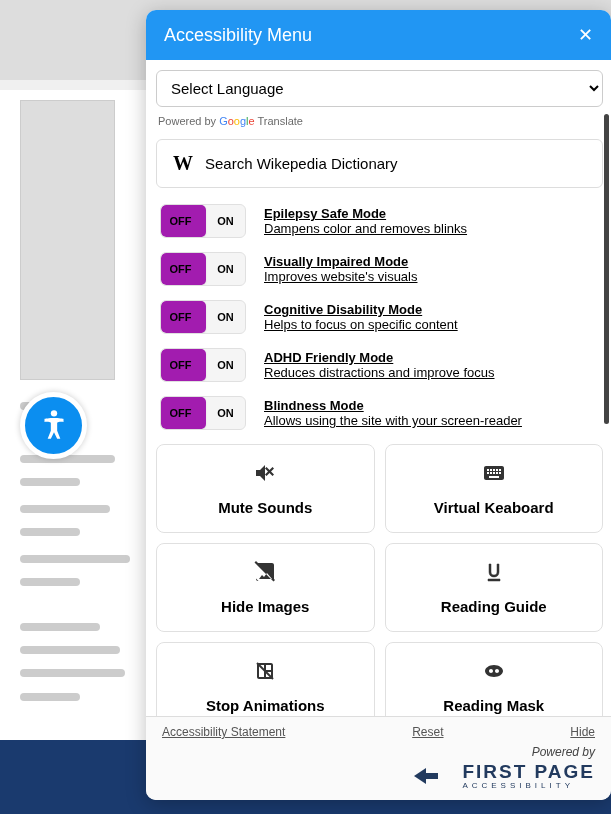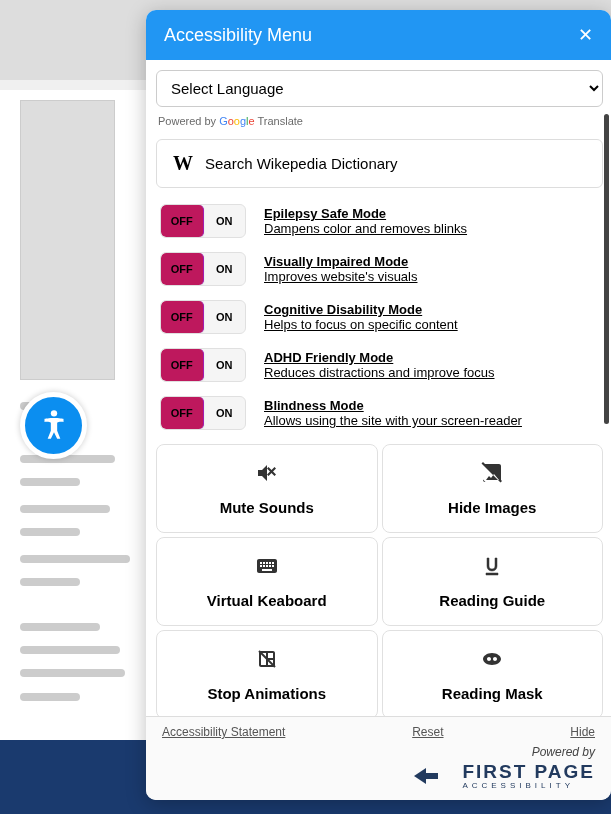--- a/index.html
+++ b/index.html
@@ -71,25 +71,25 @@
 .wiki-w { font-family: 'Times New Roman', serif; font-weight: bold; font-size: 20px; }
 .toggle-row { display: flex; align-items: center; gap: 18px; margin-bottom: 14px; padding: 0 4px; }
 .toggle {
   display: flex; background: #f5f5f5; border: 1px solid #e0e0e0;
   border-radius: 6px; overflow: hidden; width: 86px; height: 34px;
 }
 .toggle-off, .toggle-on {
   flex: 1; display: flex; align-items: center; justify-content: center;
   font-size: 11px; font-weight: bold;
 }
-.toggle-off { background: #be185d; border-right: 1px solid #a21caf; box-shadow: 0 1px 2px rgba(0,0,0,0.1); border-radius: 5px; }
+.toggle-off { background: #a21caf; border-right: 6px solid #a21caf; box-shadow: 0 1px 2px rgba(0,0,0,0.1); border-radius: 5px; }
 .toggle-text { flex: 1; text-decoration: underline; }
 .toggle-title { font-size: 13px; font-weight: bold; }
 .toggle-desc { font-size: 13px; }
-.tile-grid { display: grid; grid-template-columns: 1fr 1fr; gap: 4px; margin-top: 8px; }
+.tile-grid { display: grid; grid-template-columns: 1fr 1fr; gap: 10px; margin-top: 8px; }
 .tile {
   border: 1px solid #e0e0e0; border-radius: 8px;
   padding: 16px 8px; text-align: center;
   display: flex; flex-direction: column; align-items: center; gap: 10px;
 }
 .tile-icon { width: 24px; height: 24px; color: #333; }
 .tile-label { font-size: 15px; font-weight: bold; }
 .modal-footer {
   border-top: 1px solid #ddd; background: #fafafa;
   padding: 8px 16px 10px;
@@ -202,29 +202,29 @@
       </div>
     <div class="tile-grid" id="tiles">
         <div class="tile">
           <span><svg class="tile-icon" viewBox="0 0 24 24" fill="currentColor">
               <path d="M3 9v6h4l5 5V4L7 9H3zm13.5 3l3 3 1.5-1.5-3-3 3-3L19.5 6l-3 3-3-3L12 7.5l3 3-3 3 1.5 1.5 3-3z"></path>
             </svg></span>
           <span class="tile-label">Mute Sounds</span>
         </div>
         <div class="tile">
           <span><svg class="tile-icon" viewBox="0 0 24 24" fill="currentColor">
+              <path d="M20 5H4c-1.1 0-2 .9-2 2v10c0 1.1.9 2 2 2h16c1.1 0 2-.9 2-2V7c0-1.1-.9-2-2-2zM5 8h2v2H5V8zm0 3h2v2H5v-2zm3-3h2v2H8V8zm0 3h2v2H8v-2zm3-3h2v2h-2V8zm0 3h2v2h-2v-2zm3-3h2v2h-2V8zm0 3h2v2h-2v-2zm3-3h2v2h-2V8zm0 3h2v2h-2v-2zM7 15h10v2H7v-2z"></path>
+            </svg></span>
+          <span class="tile-label">Virtual Keaboard</span>
+        </div>
+        <div class="tile">
+          <span><svg class="tile-icon" viewBox="0 0 24 24" fill="currentColor">
               <path d="M21 19V5c0-1.1-.9-2-2-2H5L3 1 1.5 2.5l19 19L22 20l-1-1zm-2 0H6l3-4 2 2 3-4 5 6zM3 5v14c0 1.1.9 2 2 2h.5L3 18.5V5z"></path>
             </svg></span>
           <span class="tile-label">Hide Images</span>
-        </div>
-        <div class="tile">
-          <span><svg class="tile-icon" viewBox="0 0 24 24" fill="currentColor">
-              <path d="M20 5H4c-1.1 0-2 .9-2 2v10c0 1.1.9 2 2 2h16c1.1 0 2-.9 2-2V7c0-1.1-.9-2-2-2zM5 8h2v2H5V8zm0 3h2v2H5v-2zm3-3h2v2H8V8zm0 3h2v2H8v-2zm3-3h2v2h-2V8zm0 3h2v2h-2v-2zm3-3h2v2h-2V8zm0 3h2v2h-2v-2zm3-3h2v2h-2V8zm0 3h2v2h-2v-2zM7 15h10v2H7v-2z"></path>
-            </svg></span>
-          <span class="tile-label">Virtual Keaboard</span>
         </div>
         <div class="tile">
           <span><svg class="tile-icon" viewBox="0 0 24 24" fill="currentColor">
               <path d="M12 17c3 0 5-2 5-5V4h-2v8c0 2-1 3-3 3s-3-1-3-3V4H7v8c0 3 2 5 5 5zm-6 2v2h12v-2H6z" stroke="currentColor" stroke-width="0.5"></path>
             </svg></span>
           <span class="tile-label">Reading Guide</span>
         </div>
         <div class="tile">
           <span><svg class="tile-icon" viewBox="0 0 24 24" fill="currentColor">
               <path d="M18 4H6c-1.1 0-2 .9-2 2v12c0 1.1.9 2 2 2h12c1.1 0 2-.9 2-2V6c0-1.1-.9-2-2-2zM6 18V6h5v12H6zm7 0v-5h5v5h-5zm5-7h-5V6h5v5z"></path>

